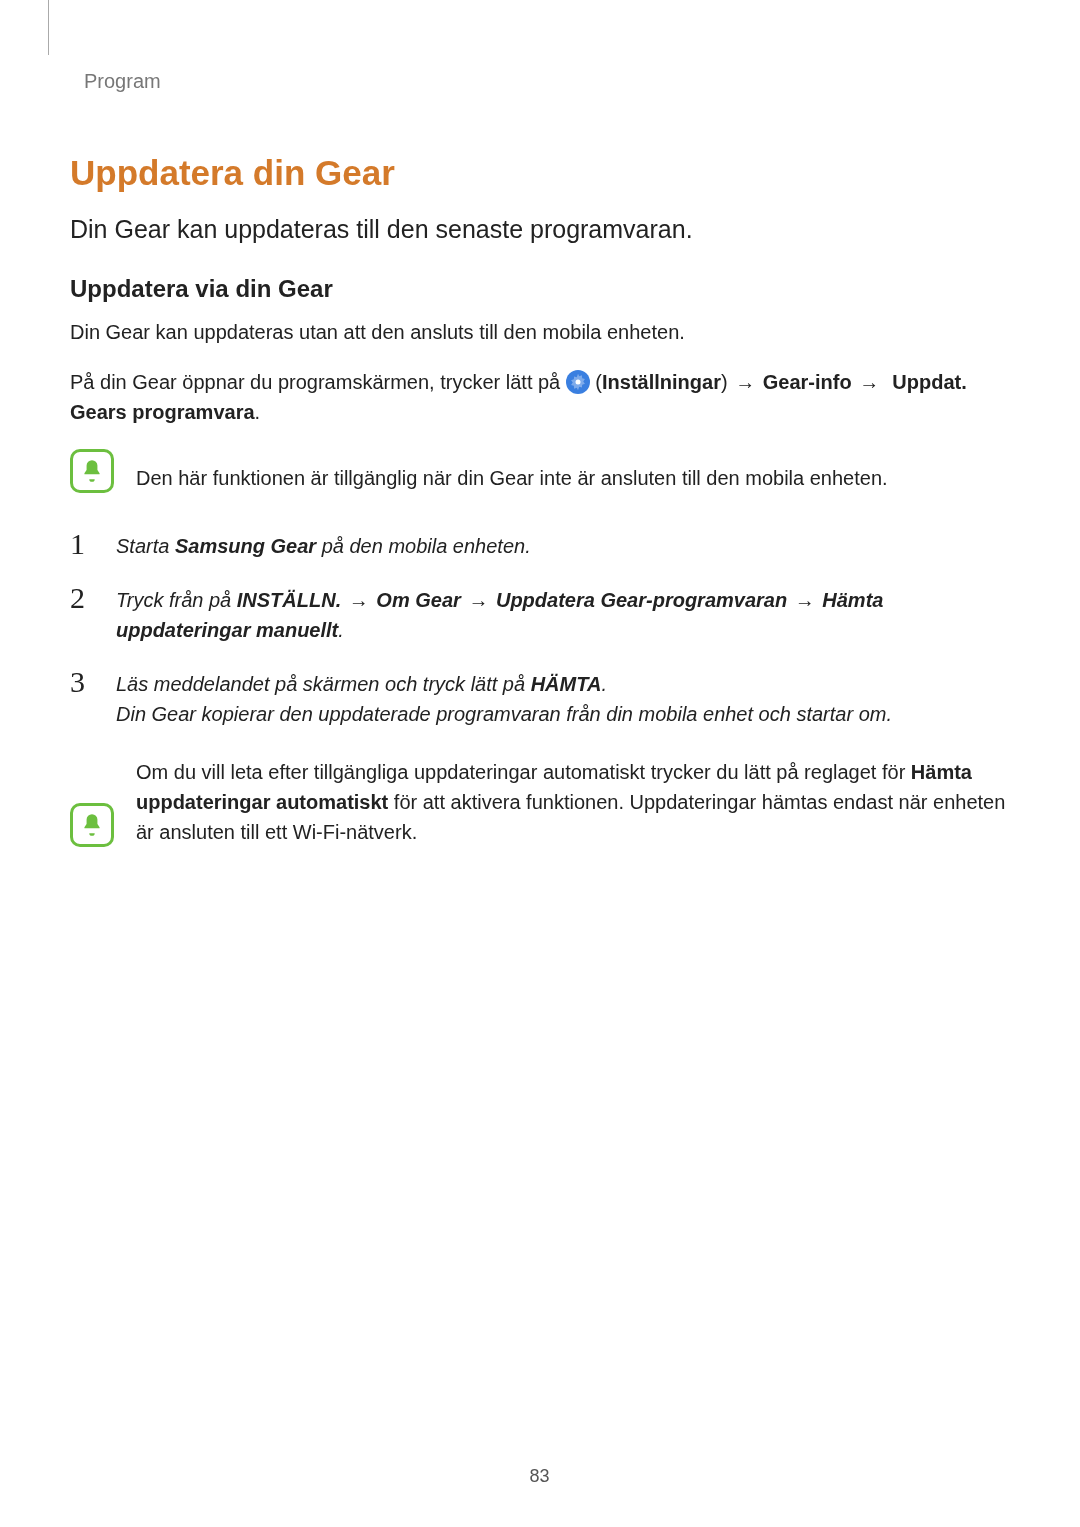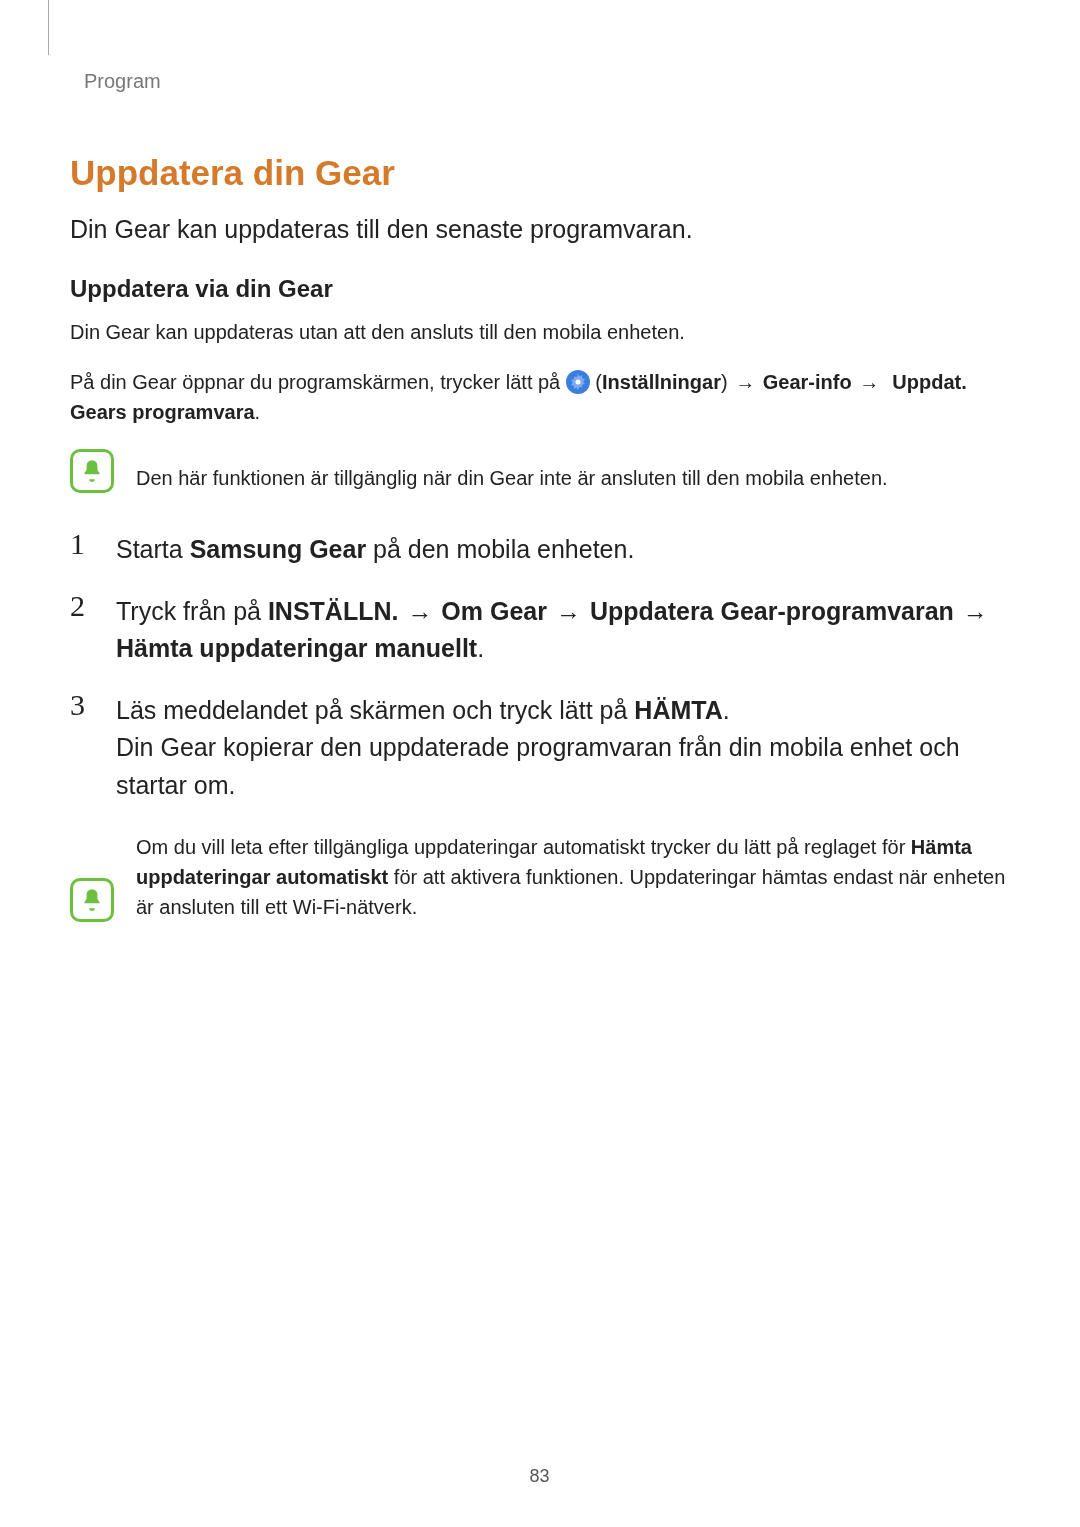--- a/index.html
+++ b/index.html
@@ -105,24 +105,25 @@
     .step-num {
       font-size: 30px;
       font-weight: 400;
       font-family: Georgia, "Times New Roman", serif;
       color: #222;
       flex: 0 0 28px;
       line-height: 1;
       margin-top: 2px;
     }
     .step-body {
-      font-size: 25px;
+      font-size: 20px;
       line-height: 1.5;
       flex: 1;
       padding-top: 4px;
+      font-style: italic;
     }
     .step-body strong { font-weight: 700; }
     .step-sub {
     }
     .arrow { padding: 0 2px; }
     .page-num {
       position: absolute;
       bottom: 40px;
       left: 0; right: 1px;
       text-align: center;

